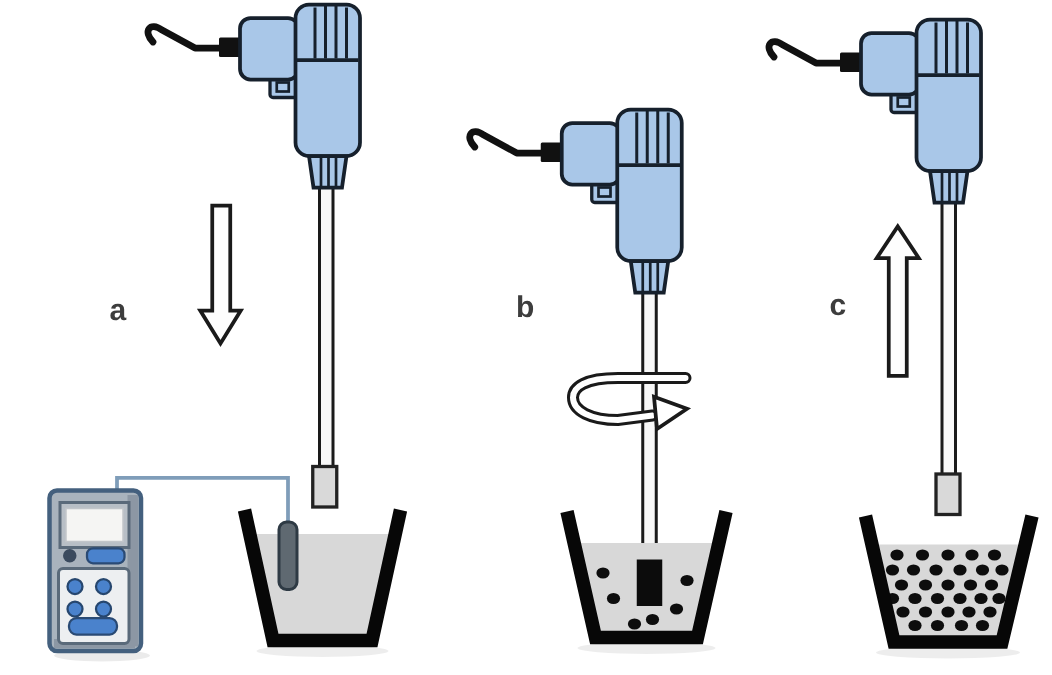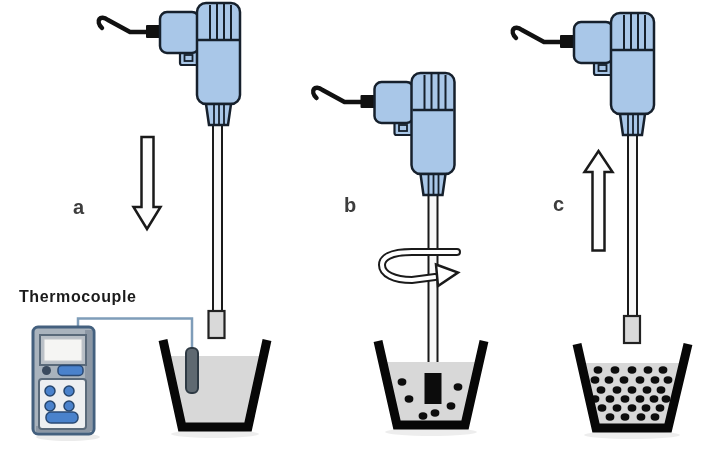--- a/index.html
+++ b/index.html
@@ -136,17 +136,16 @@
       <rect x="58" y="365.5" width="25" height="10" rx="4" fill="#4a82cc" stroke="#2a4a74" stroke-width="1.5"></rect>
       <rect x="39" y="379" width="47" height="50" rx="3" fill="#edeff1" stroke="#5a6a7a" stroke-width="2"></rect>
       <circle cx="50" cy="391" r="5" fill="#4a82cc" stroke="#26466e" stroke-width="1.5"></circle>
       <circle cx="69" cy="391" r="5" fill="#4a82cc" stroke="#26466e" stroke-width="1.5"></circle>
       <circle cx="50" cy="406" r="5" fill="#4a82cc" stroke="#26466e" stroke-width="1.5"></circle>
       <circle cx="69" cy="406" r="5" fill="#4a82cc" stroke="#26466e" stroke-width="1.5"></circle>
       <rect x="46" y="412" width="32" height="11" rx="5" fill="#4a82cc" stroke="#2a4a74" stroke-width="1.5"></rect>
     </g>
   </svg>
 
-  <div class="label thermo-label" style="left:19px;top:288px;">Thermocouple</div>
   <div class="label stage-label" style="left:73px;top:196px;">a</div>
   <div class="label stage-label" style="left:344px;top:194px;">b</div>
   <div class="label stage-label" style="left:553px;top:193px;">c</div>
 </div>
 
 </body></html>

